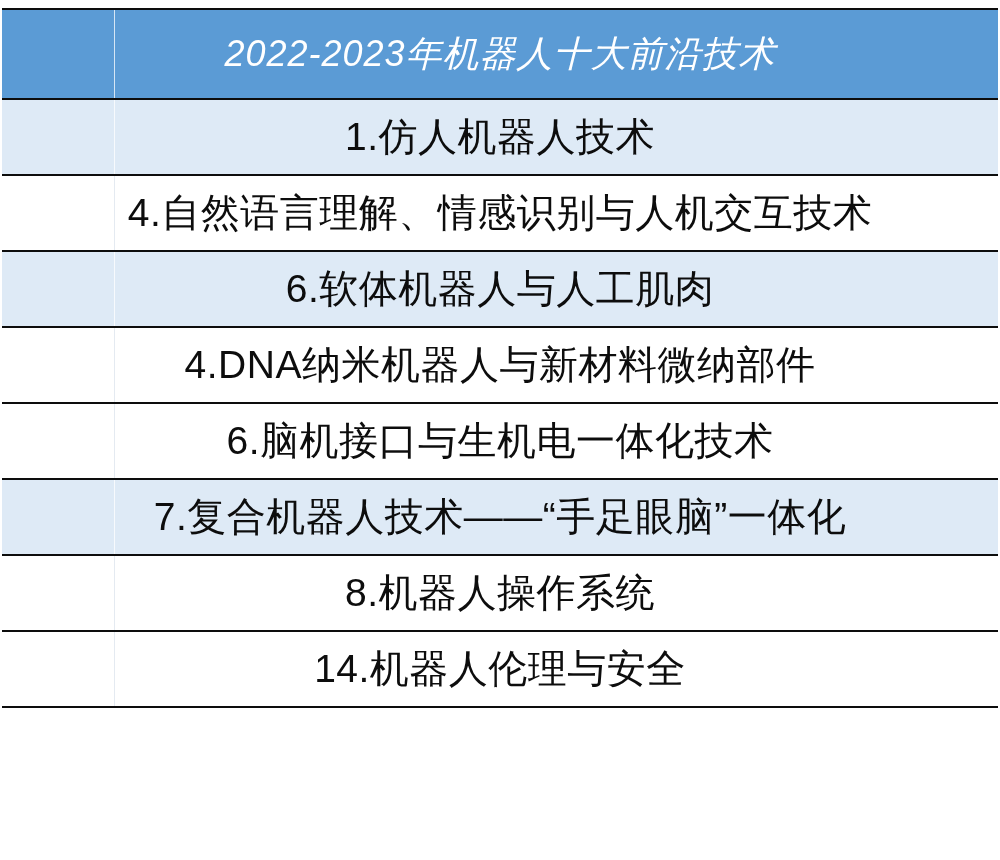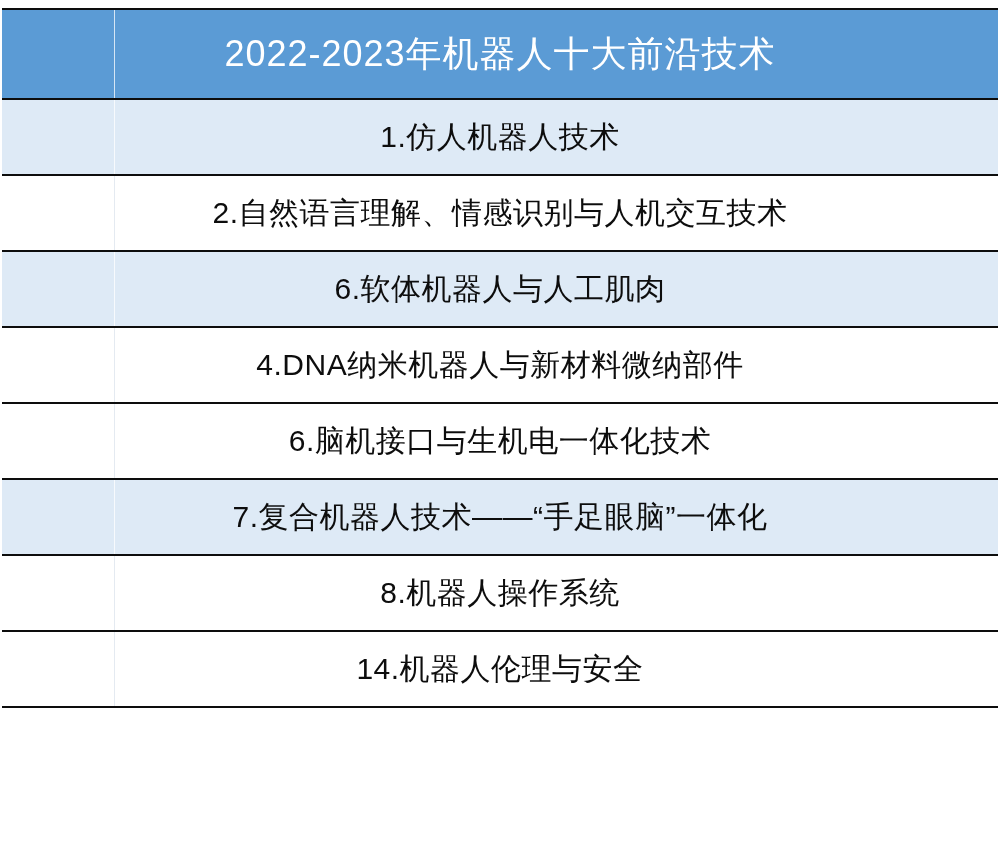--- a/index.html
+++ b/index.html
@@ -64,20 +64,21 @@
   }
   .row-white .col-divider {
     background: rgba(225,232,240,0.9);
   }
 
   .header-row td {
     background: #5B9BD5;
     height: 88px;
     border-top: 2px solid #0d0d0d;
     border-bottom: 2px solid #0d0d0d;
+    font-style: italic;
   }
   .header-title {
     display: block;
     color: #ffffff;
     font-size: 36px;
     line-height: 88px;
     letter-spacing: 1px;
     font-weight: 400;
     white-space: nowrap;
   }
@@ -88,21 +89,21 @@
   .row-tint td {
     background: #DEEAF6;
   }
   .row-white td {
     background: #ffffff;
   }
 
   .item-text {
     display: block;
     color: #0d0d0d;
-    font-size: 30px;
+    font-size: 39px;
     line-height: 74px;
     font-weight: 400;
     white-space: nowrap;
     letter-spacing: 0.5px;
   }
 </style>
 </head>
 <body>
 
 <div id="page-root">
@@ -125,21 +126,21 @@
               <span class="col-divider"></span>
               <span class="item-text">1.仿人机器人技术</span>
             </span>
           </td>
         </tr>
 
         <tr class="data-row row-white">
           <td>
             <span class="cell-inner">
               <span class="col-divider"></span>
-              <span class="item-text">2.自然语言理解、情感识别与人机交互技术</span>
+              <span class="item-text">4.自然语言理解、情感识别与人机交互技术</span>
             </span>
           </td>
         </tr>
 
         <tr class="data-row row-tint">
           <td>
             <span class="cell-inner">
               <span class="col-divider"></span>
               <span class="item-text">6.软体机器人与人工肌肉</span>
             </span>

